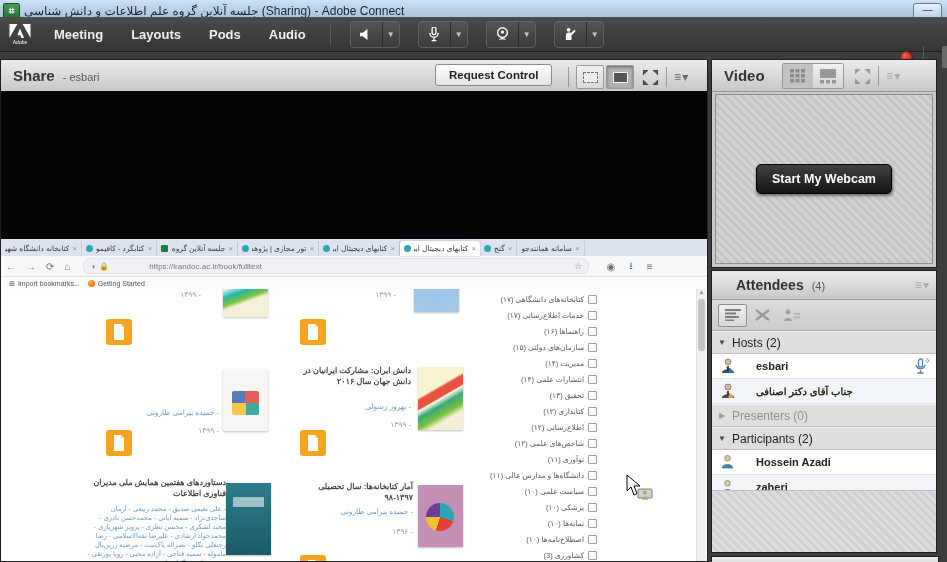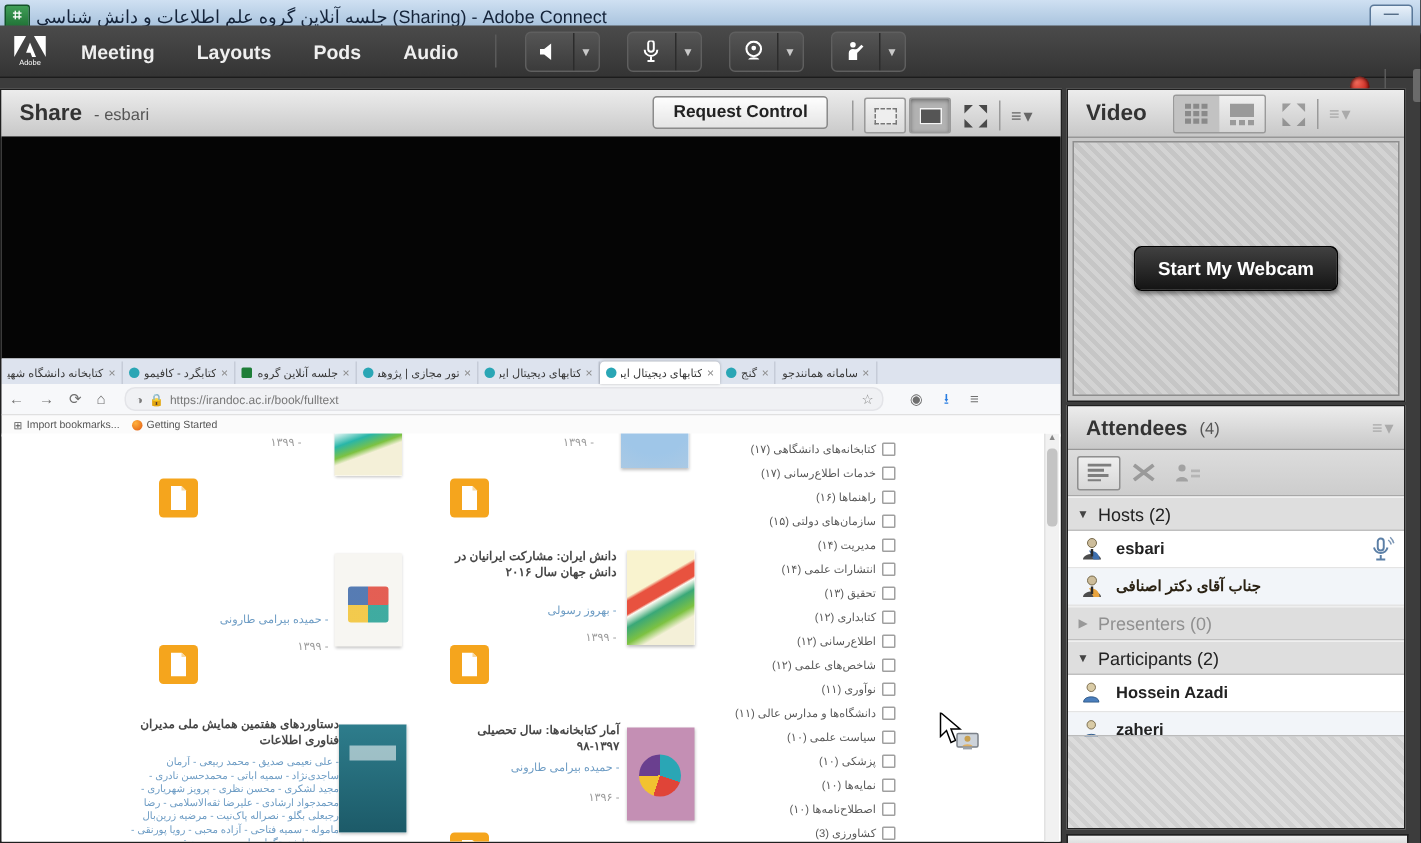--- a/index.html
+++ b/index.html
@@ -84,21 +84,21 @@
   .tool-btn{width:27px;height:21px;border-radius:2px;display:flex;align-items:center;justify-content:center;}
   .tool-btn.sel{border:1px solid #8f8f8f;background:linear-gradient(#efefef,#d8d8d8);}
   .sect-row{height:21px;background:#dedede;border-bottom:1px solid #bfbfbf;border-top:1px solid #efefef;
     display:flex;align-items:center;font-size:12px;color:#222;}
   .sect-row .tri{font-size:8px;color:#444;width:20px;text-align:center;}
   .sect-row.dim{color:#909090;}
   .sect-row.dim .tri{color:#999;}
   .member-row{height:24px;display:flex;align-items:center;border-bottom:1px solid #e4e4e4;
     background:#fff;font-size:11px;color:#222;position:relative;}
   .member-row.alt{background:#f2f5f9;}
-  .member-row .nm{margin-left:8px;font-weight:bold;}
+  .member-row .nm{margin-left:20px;font-weight:bold;}
   .member-row .nm.fa{font-size:10px;direction:rtl;color:#2b2213;}
   .avatar{width:16px;height:16px;margin-left:8px;}
   .att-fill{position:absolute;left:0;right:0;top:219px;bottom:0;
     background:repeating-linear-gradient(45deg,#dcdcdc 0 3px,#d0d0d0 3px 6px);border-top:1px solid #bbb;}
   .next-pod{left:711px;top:556px;width:226px;height:6px;background:linear-gradient(#efefef,#dcdcdc);
     border:1px solid #1f1f1f;border-bottom:none;}
 
   
   .browser{position:absolute;left:0;top:148px;width:707px;height:355px;background:#fff;}
   .tabbar{height:17px;background:#dde3ee;display:flex;align-items:flex-end;position:relative;}
@@ -112,21 +112,21 @@
   .newtab{font-size:10px;color:#555;padding:0 6px;}
   .win-ctrls{position:absolute;right:2px;top:1px;display:flex;gap:1px;}
   .wc{width:15px;height:11px;font-size:8px;line-height:10px;text-align:center;color:#444;
      background:linear-gradient(#fdfdfd,#d8dee8);border:1px solid #9aa4b4;border-radius:1px;}
   .wc.close{background:linear-gradient(#e9705f,#c0392b);color:#fff;border-color:#8c2318;}
   .navbar{height:20px;background:#f7f8fa;border-bottom:1px solid #e0e0e0;display:flex;align-items:center;}
   .nav-ic{color:#6f6f6f;font-size:10px;margin:0 5px;}
   .urlbar{height:14px;background:#f0f1f4;border:1px solid #e3e4e8;border-radius:7px;
     display:flex;align-items:center;width:492px;margin-left:8px;padding:0 6px;}
   .urlbar .lock{font-size:8px;color:#7a7a7a;margin-right:4px;}
-  .url-text{font-size:8px;color:#777;flex:1;}
+  .url-text{font-size:8px;color:#777;flex:1;margin-left:36px;}
   .url-star{font-size:9px;color:#888;}
   .nav-right{display:flex;align-items:center;margin-left:12px;gap:9px;}
   .dl{color:#2a7de1;font-size:10px;}
   .bookmarks{height:13px;background:#fbfbfb;border-bottom:1px solid #ececec;display:flex;align-items:center;font-size:7px;color:#555;}
   .bm{display:flex;align-items:center;margin-left:8px;gap:3px;}
   .ffdot{width:7px;height:7px;border-radius:50%;background:radial-gradient(circle at 35% 30%,#ffb13d,#e15a12);}
   .page{position:absolute;left:0;top:50px;right:0;bottom:0;background:#fff;overflow:hidden;}
 
   
   .filters{position:absolute;left:470px;top:2px;width:126px;}
@@ -546,21 +546,21 @@
       <div class="hd-sep"></div>
       <div class="hamburger dim">≡ ▾</div>
     </div>
   </div>
   <div class="video-body stripes">
     <button class="btn-webcam">Start My Webcam</button>
   </div>
 </div>
 
 <div class="pod att-pod">
-  <div class="pod-header" style="height:28px;">
+  <div class="pod-header" style="height:28px;padding-left:12px;">
     <span class="pod-title" style="font-size:14px;">Attendees</span>
     <span class="pod-sub">(4)</span>
     <div class="abs" style="right:8px;top:7px;">
       <div class="hamburger dim">≡ ▾</div>
     </div>
   </div>
   <div class="att-toolbar">
     <div class="tool-btn sel">
       <svg width="16" height="12" viewBox="0 0 16 12">
           <g fill="#7e7e7e">

